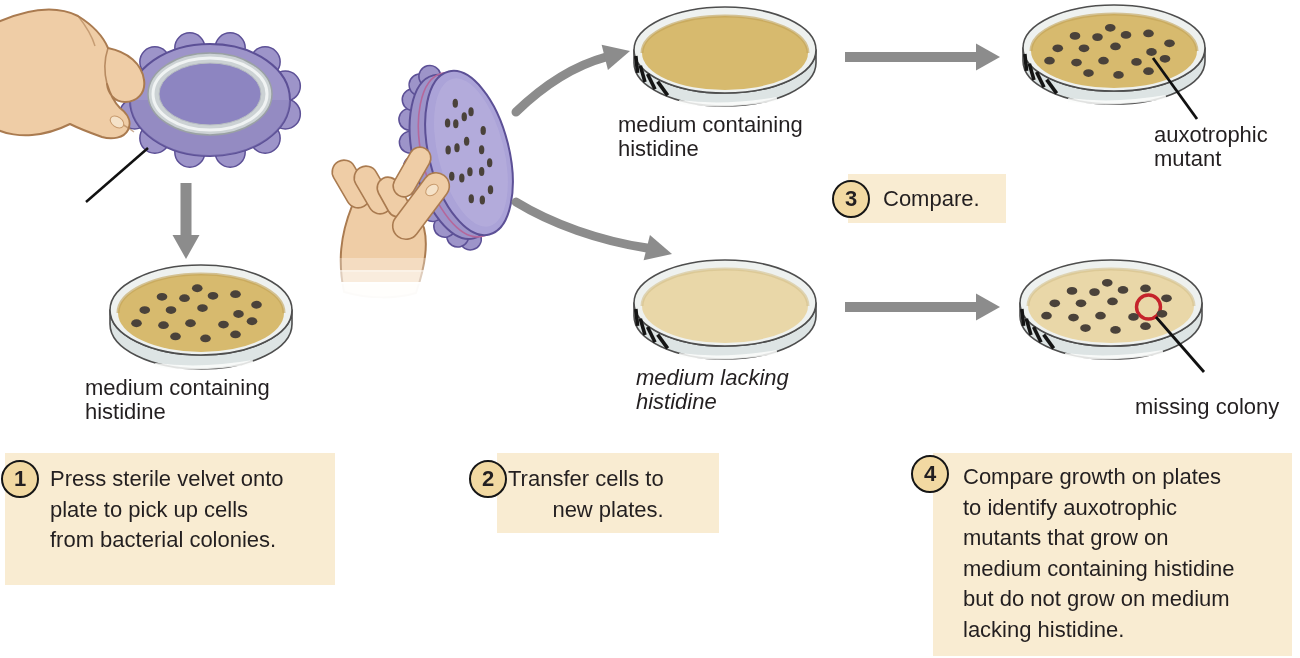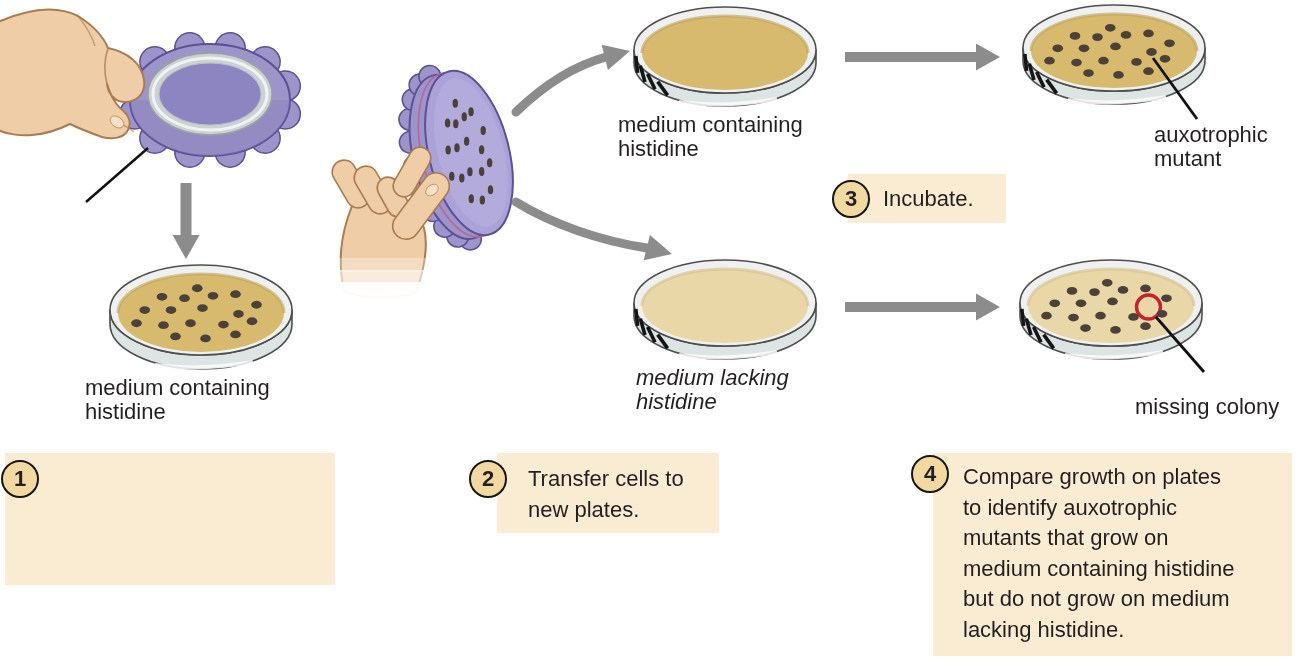--- a/index.html
+++ b/index.html
@@ -248,23 +248,26 @@
   <div class="stepbox" style="left: 5px; top: 453px; width: 330px; height: 132px; background: rgb(249, 236, 210);"></div>
   <div class="stepbox" style="left: 497px; top: 453px; width: 222px; height: 80px; background: rgb(249, 236, 210);"></div>
   <div class="stepbox" style="left: 848px; top: 174px; width: 158px; height: 49px; background: rgb(249, 236, 210);"></div>
   <div class="stepbox" style="left: 933px; top: 453px; width: 359px; height: 203px; background: rgb(249, 236, 210);"></div>
 
   <div class="badge" style="left: 1px; top: 460px; background: rgb(242, 217, 162); border-color: rgb(22, 22, 22);">1</div>
   <div class="badge" style="left: 469px; top: 460px; background: rgb(242, 217, 162); border-color: rgb(22, 22, 22);">2</div>
   <div class="badge" style="left: 832px; top: 180px; background: rgb(242, 217, 162); border-color: rgb(22, 22, 22);">3</div>
   <div class="badge" style="left: 911px; top: 455px; background: rgb(242, 217, 162); border-color: rgb(22, 22, 22);">4</div>
 
-  <div class="steptext" style="left:528px;top:464px;">Transfer cells to
+  <div class="steptext" style="left:50px;top:464px;">Press sterile velvet onto
+plate to pick up cells
+from bacterial colonies.</div>
+  <div class="steptext" style="left:508px;top:464px;text-align:right;">Transfer cells to
 new plates.</div>
-  <div class="steptext" style="left:883px;top:184px;">Incubate.</div>
+  <div class="steptext" style="left:883px;top:184px;">Compare.</div>
   <div class="steptext" style="left:963px;top:462px;">Compare growth on plates
 to identify auxotrophic
 mutants that grow on
 medium containing histidine
 but do not grow on medium
 lacking histidine.</div>
 
 </div>
 
 </body></html>

